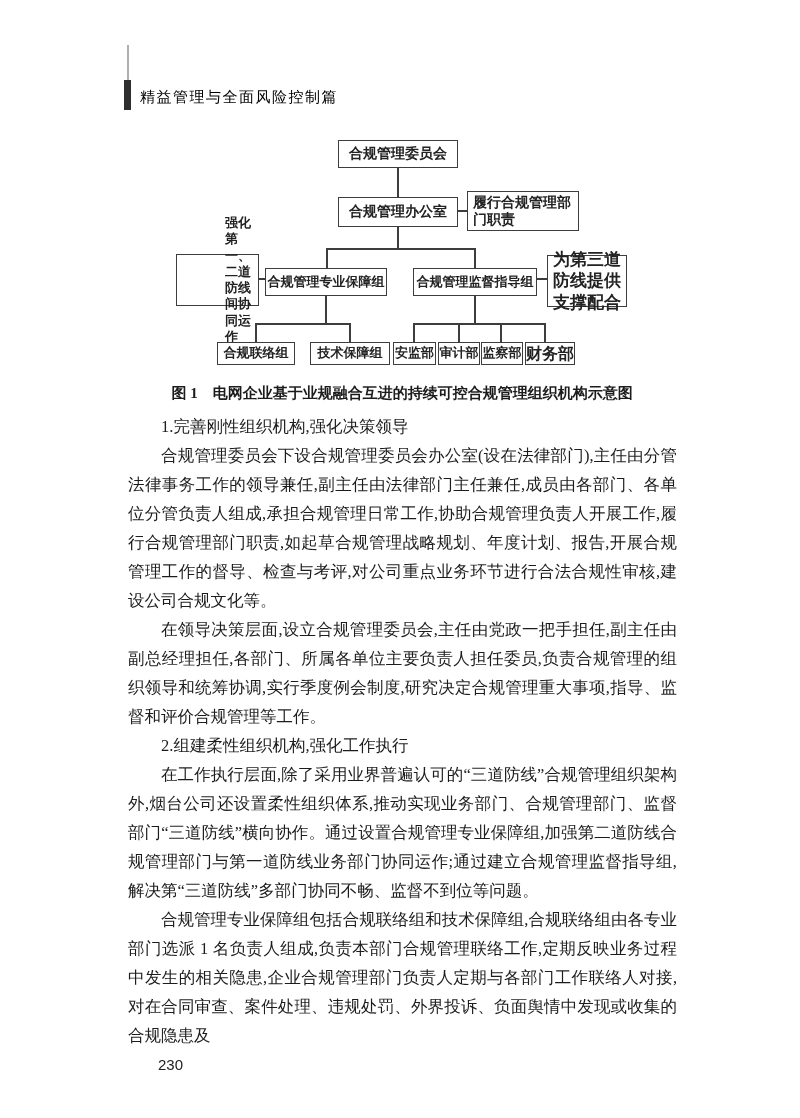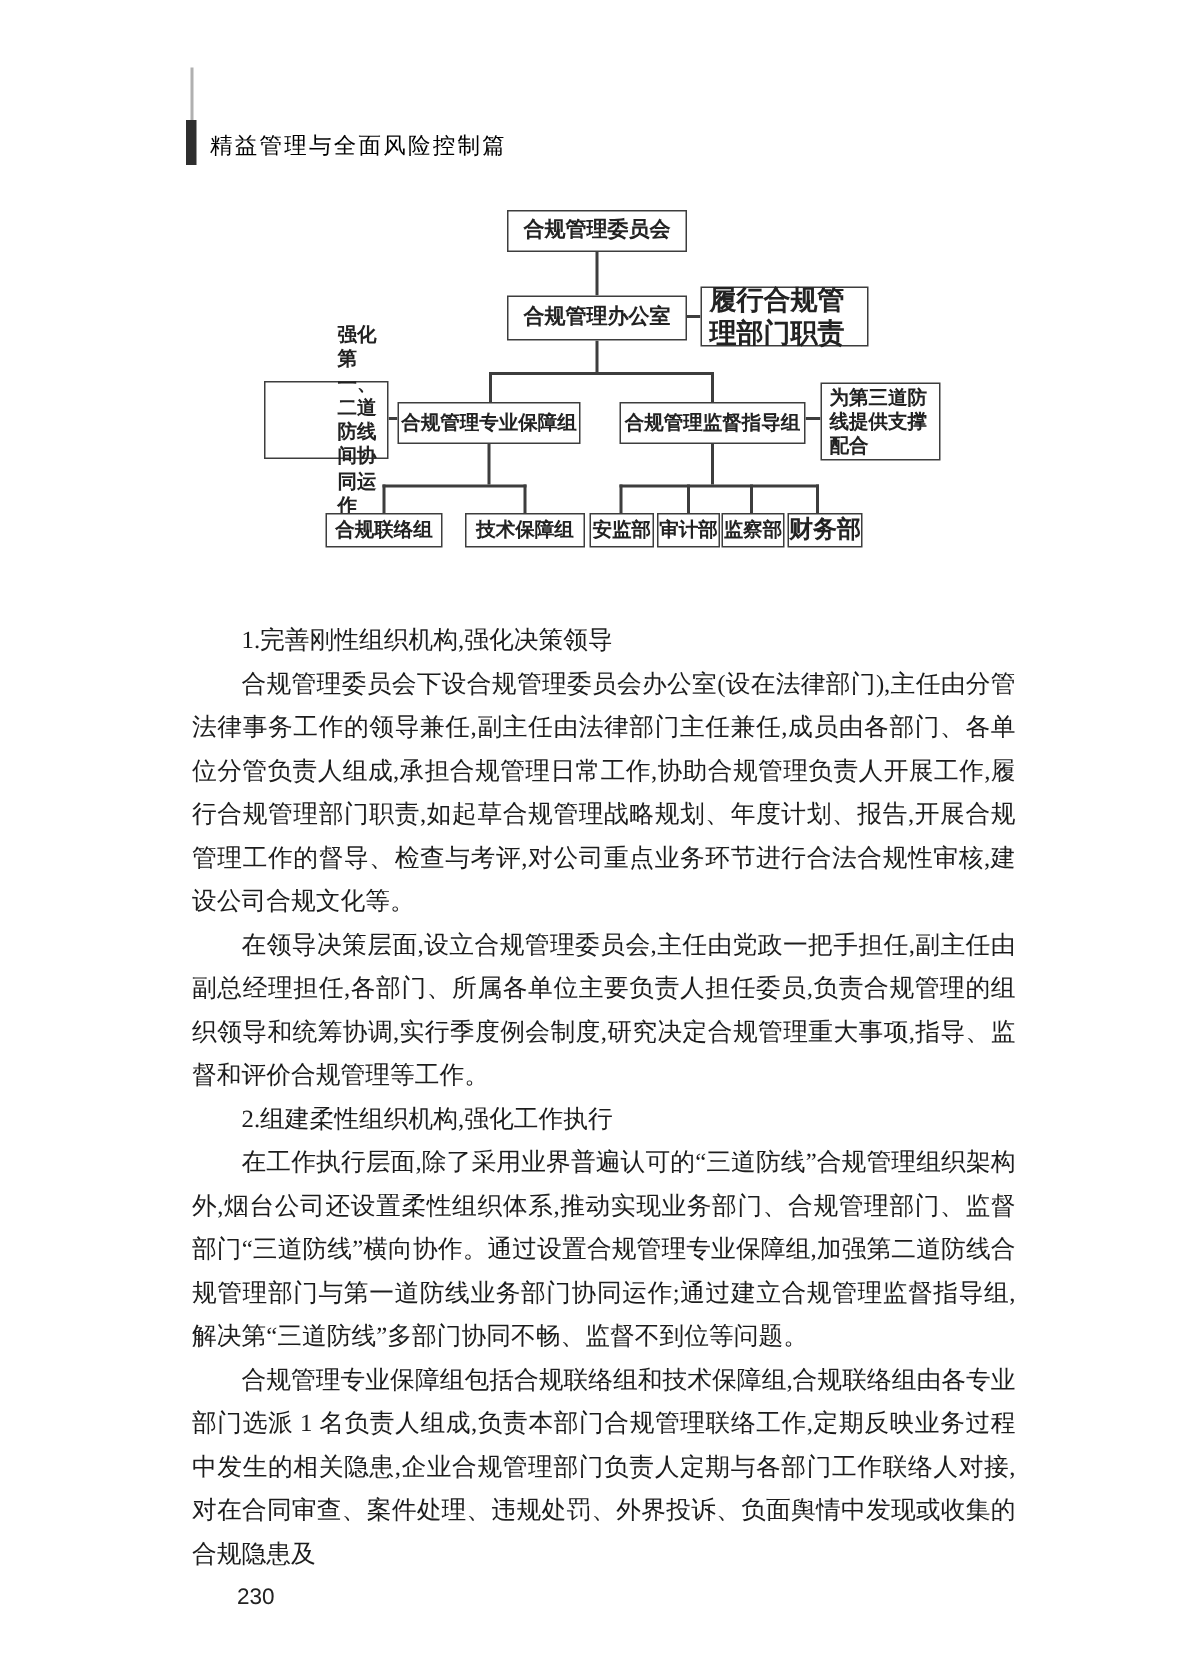--- a/index.html
+++ b/index.html
@@ -54,33 +54,34 @@
     <div class="vline" style="left:349px;top:323px;height:19px;"></div>
     <div class="vline" style="left:474px;top:296px;height:27px;"></div>
     <div class="hline" style="left:413px;top:323px;width:133px;"></div>
     <div class="vline" style="left:413px;top:323px;height:19px;"></div>
     <div class="vline" style="left:458px;top:323px;height:19px;"></div>
     <div class="vline" style="left:500px;top:323px;height:19px;"></div>
     <div class="vline" style="left:544px;top:323px;height:19px;"></div>
 
     <div class="obox" style="left:338px;top:140px;width:120px;height:28px;font-size:14px;">合规管理委员会</div>
     <div class="obox" style="left:338px;top:197px;width:120px;height:30px;font-size:14px;">合规管理办公室</div>
-    <div class="obox note" style="left:467px;top:191px;width:112px;height:40px;font-size:18px;">履行合规管理部门职责</div>
+    <div class="obox note" style="left:467px;top:191px;width:112px;height:40px;font-size:14px;">履行合规管理部门职责</div>
     <div class="obox note" style="left:176px;top:254px;width:83px;height:52px;font-size:13px;padding-left:48px;">强化第一、二道防线间协同运作</div>
     <div class="obox" style="left:265px;top:268px;width:122px;height:28px;font-size:13px;">合规管理专业保障组</div>
     <div class="obox" style="left:413px;top:268px;width:124px;height:28px;font-size:13px;">合规管理监督指导组</div>
-    <div class="obox note" style="left:547px;top:255px;width:80px;height:52px;font-size:13px;">为第三道防线提供支撑配合</div>
+    <div class="obox note" style="left:547px;top:255px;width:80px;height:52px;font-size:17px;">为第三道防线提供支撑配合</div>
     <div class="obox" style="left:217px;top:342px;width:78px;height:23px;font-size:13px;">合规联络组</div>
     <div class="obox" style="left:310px;top:342px;width:80px;height:23px;font-size:13px;">技术保障组</div>
     <div class="obox" style="left:393px;top:342px;width:43px;height:23px;font-size:13px;">安监部</div>
     <div class="obox" style="left:438px;top:342px;width:42px;height:23px;font-size:13px;">审计部</div>
     <div class="obox" style="left:481px;top:342px;width:42px;height:23px;font-size:13px;">监察部</div>
     <div class="obox" style="left:525px;top:342px;width:50px;height:23px;font-size:16px;">财务部</div>
   </div>
 
+  <div class="caption">图 1　电网企业基于业规融合互进的持续可控合规管理组织机构示意图</div>
 
   <div class="bodytext">
     <p>1.完善刚性组织机构,强化决策领导</p>
     <p>合规管理委员会下设合规管理委员会办公室(设在法律部门),主任由分管法律事务工作的领导兼任,副主任由法律部门主任兼任,成员由各部门、各单位分管负责人组成,承担合规管理日常工作,协助合规管理负责人开展工作,履行合规管理部门职责,如起草合规管理战略规划、年度计划、报告,开展合规管理工作的督导、检查与考评,对公司重点业务环节进行合法合规性审核,建设公司合规文化等。</p>
     <p>在领导决策层面,设立合规管理委员会,主任由党政一把手担任,副主任由副总经理担任,各部门、所属各单位主要负责人担任委员,负责合规管理的组织领导和统筹协调,实行季度例会制度,研究决定合规管理重大事项,指导、监督和评价合规管理等工作。</p>
     <p>2.组建柔性组织机构,强化工作执行</p>
     <p>在工作执行层面,除了采用业界普遍认可的“三道防线”合规管理组织架构外,烟台公司还设置柔性组织体系,推动实现业务部门、合规管理部门、监督部门“三道防线”横向协作。通过设置合规管理专业保障组,加强第二道防线合规管理部门与第一道防线业务部门协同运作;通过建立合规管理监督指导组,解决第“三道防线”多部门协同不畅、监督不到位等问题。</p>
     <p>合规管理专业保障组包括合规联络组和技术保障组,合规联络组由各专业部门选派 1 名负责人组成,负责本部门合规管理联络工作,定期反映业务过程中发生的相关隐患,企业合规管理部门负责人定期与各部门工作联络人对接,对在合同审查、案件处理、违规处罚、外界投诉、负面舆情中发现或收集的合规隐患及</p>
     <p class="pagenum">230</p>
   </div>

